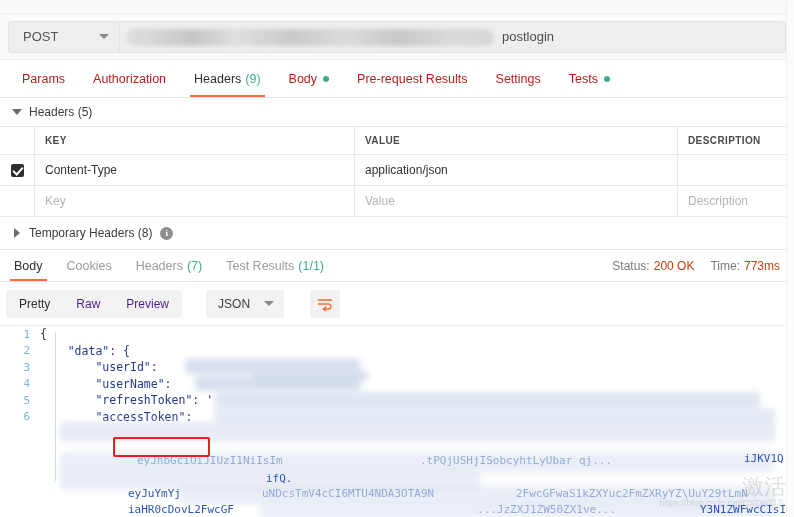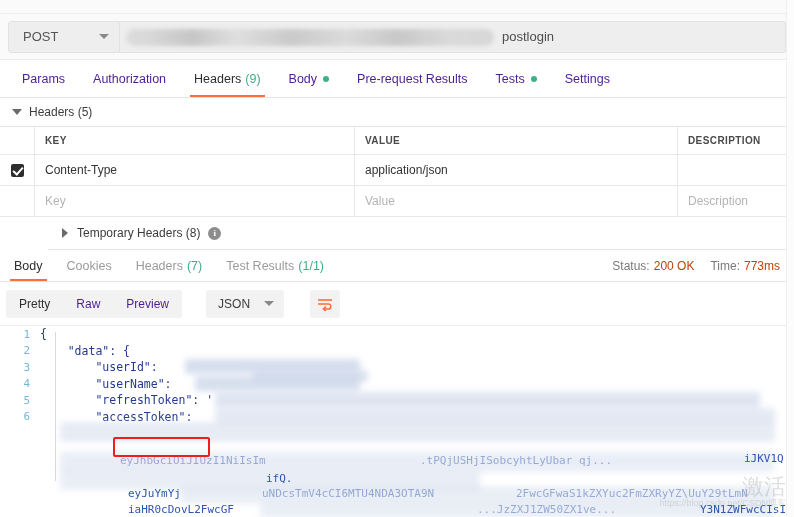--- a/index.html
+++ b/index.html
@@ -79,21 +79,21 @@
     display: flex;
     align-items: stretch;
     padding-left: 8px;
     border-bottom: 1px solid #e4e4e4;
     background: #fff;
   }
   .req-tab {
     display: flex; align-items: center;
     padding: 0 14px;
     font-size: 12.5px;
-    color: #4c1d95;
+    color: #b91c1c;
     position: relative;
     white-space: nowrap;
   }
   .req-tab.active { color: #2e2e2e; }
   .req-tab.active::after {
     content: ""; position: absolute;
     left: 10px; right: 10px; bottom: 0;
     height: 2px; background: #ff6c37;
   }
   .count-green { color: #3db085; margin-left: 4px; }
@@ -165,21 +165,20 @@
   .ph { color: #b4b4b4; }
 
   .temp-head {
     height: 33px;
     display: flex; align-items: center;
     padding-left: 12px;
     font-size: 12px;
     color: #3c3c3c;
     background: #fff;
     border-bottom: 1px solid #e4e4e4;
-    margin-left: 48px;
   }
   .info-icon {
     width: 13px; height: 13px;
     border-radius: 50%;
     background: #8d8d8d;
     color: #fff;
     font-size: 9px;
     font-weight: bold;
     display: flex; align-items: center; justify-content: center;
     margin-left: 8px;
@@ -363,25 +362,25 @@
       <span class="count-green">(9)</span>
     </div>
     <div class="req-tab">
       <span>Body</span>
       <span class="dot-green"></span>
     </div>
     <div class="req-tab">
       <span>Pre-request Results</span>
     </div>
     <div class="req-tab">
+      <span>Settings</span>
+    </div>
+    <div class="req-tab">
       <span>Tests</span>
       <span class="dot-green"></span>
-    </div>
-    <div class="req-tab">
-      <span>Settings</span>
     </div>
   </div>
 
   <div class="headers-section">
 
     <div class="section-head">
       <span class="tri"></span>
       <span>Headers (5)</span>
     </div>
 
@@ -500,21 +499,21 @@
     <span class="blur-pill" style="left:215px; top:82px; width:560px; height:16px; opacity:.5;"></span>
     <span class="blur-pill" style="left:60px; top:96px; width:715px; height:20px; opacity:.45;"></span>
   </div>
 
   <div>
     <span class="blur-pill" style="position:absolute; left:60px; top:452px; width:714px; height:20px; opacity:.40;"></span>
     <span class="blur-pill" style="position:absolute; left:60px; top:470px; width:420px; height:20px; opacity:.40;"></span>
     <span class="blur-pill" style="position:absolute; left:180px; top:486px; width:594px; height:18px; opacity:.38;"></span>
     <span class="blur-pill" style="position:absolute; left:260px; top:502px; width:514px; height:16px; opacity:.38;"></span>
 
-    <span class="tok faint" style="left:120px; top:454px;">eyJhbGciOiJIUzI1NiIsIm</span>
+    <span class="tok faint" style="left:137px; top:454px;">eyJhbGciOiJIUzI1NiIsIm</span>
     <span class="tok faint" style="left:420px; top:454px;">.tPQjUSHjISobcyhtLyUbar qj...</span>
     <span class="tok" style="left:744px; top:452px;">iJKV1Q</span>
     <span class="tok" style="left:266px; top:472px;">ifQ.</span>
     <span class="tok" style="left:128px; top:487px;">eyJuYmYj</span>
     <span class="tok faint" style="left:262px; top:487px;">uNDcsTmV4cCI6MTU4NDA3OTA9N</span>
     <span class="tok faint" style="left:516px; top:487px;">2FwcGFwaS1kZXYuc2FmZXRyYZ\UuY29tLmN</span>
     <span class="tok" style="left:128px; top:503px;">iaHR0cDovL2FwcGF</span>
     <span class="tok faint" style="left:470px; top:503px;margin-left:7px;">...JzZXJ1ZW50ZX1ve...</span>
     <span class="tok" style="left:700px; top:503px;">Y3N1ZWFwcCIsInBhcmVudH</span>
   </div>

